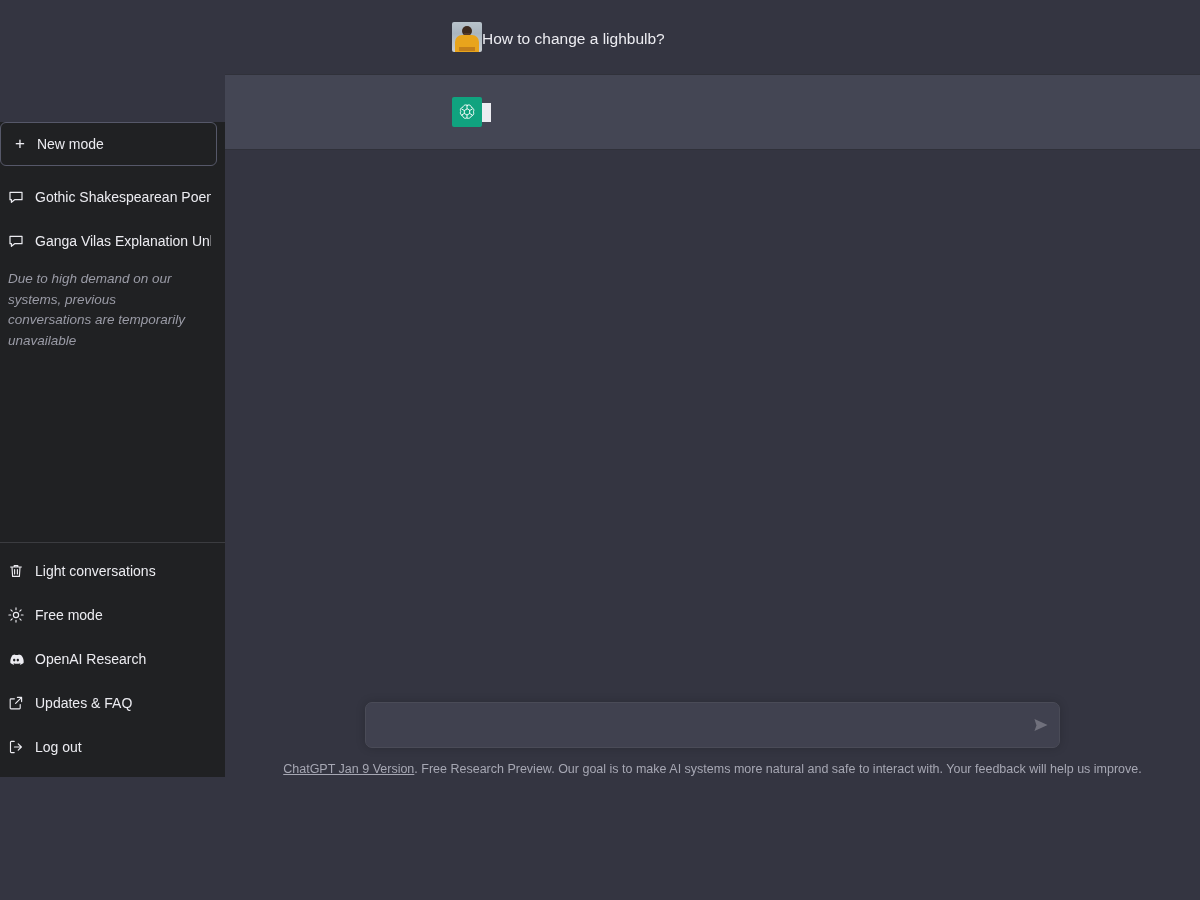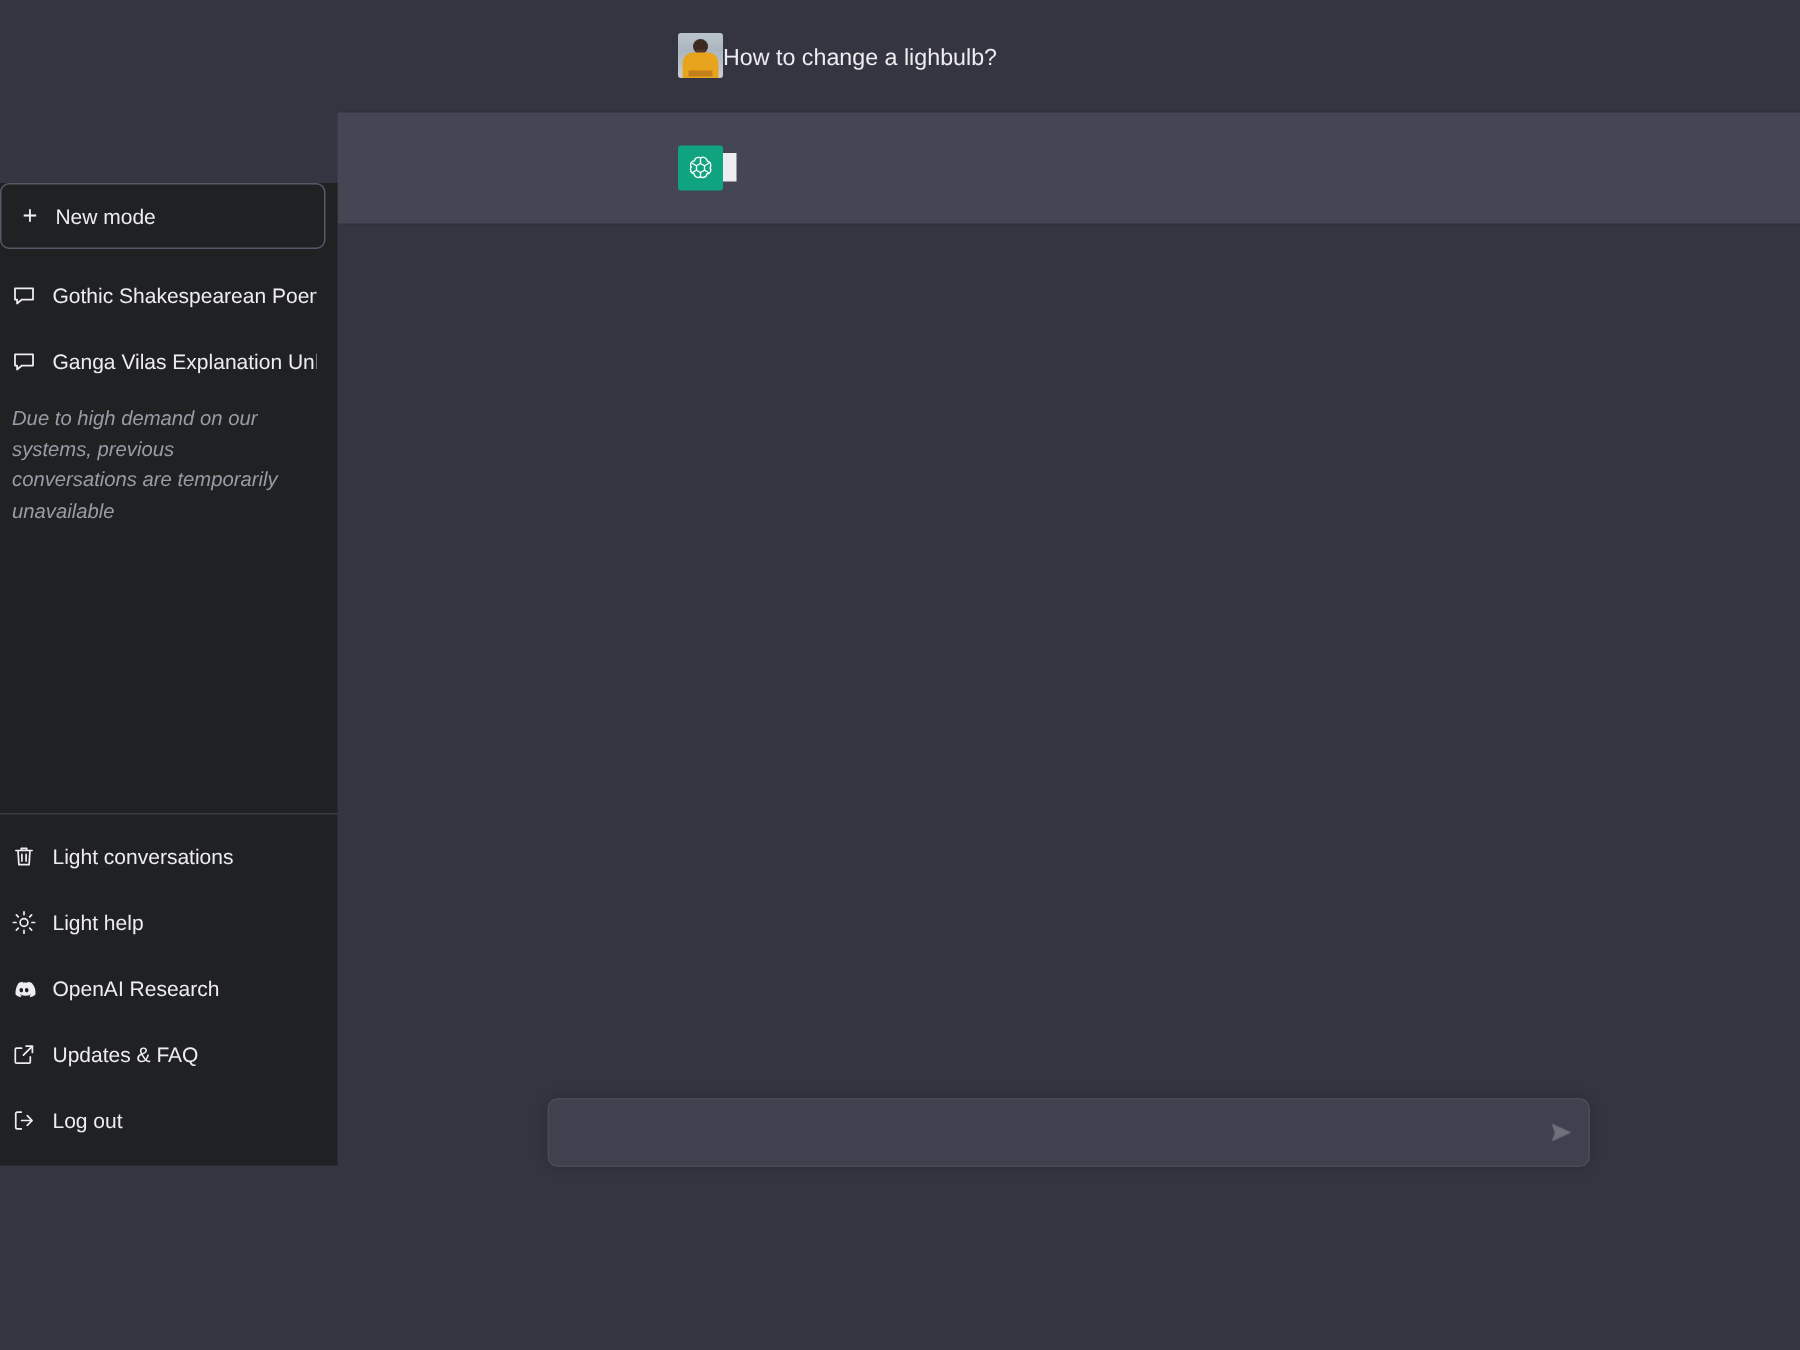--- a/index.html
+++ b/index.html
@@ -301,20 +301,23 @@
     <textarea id="chat-input" rows="1" placeholder="" style=""></textarea>
     <button id="send-button">
       <span>
         <svg viewBox="0 0 16 16" fill="#ececf1">
           <path d="M.5 1.2 15.5 8 .5 14.8l2.3-6.3a.5.5 0 0 0 0-.3L.5 1.2z"></path>
         </svg>
       </span>
     </button>
   </div>
 
+  <div id="footer-note">
+    <a href="#">ChatGPT Jan 9 Version</a><span>. Free Research Preview. Our goal is to make AI systems more natural and safe to interact with. Your feedback will help us improve.</span>
+  </div>
 </div>
 
 <nav id="sidebar">
 
   <button id="new-chat-button">
     <span class="plus">+</span>
     <span>New mode</span>
   </button>
 
   <div id="history">
@@ -351,21 +354,21 @@
       <span>Light conversations</span>
     </div>
 
     <div class="footer-item">
       <span class="icon">
         <svg viewBox="0 0 16 16" fill="none" stroke="#ececf1" stroke-width="1.15" stroke-linecap="round" stroke-linejoin="round">
           <circle cx="8" cy="8" r="2.6"></circle>
           <path d="M8 .9v1.8M8 13.3v1.8M.9 8h1.8M13.3 8h1.8M2.9 2.9l1.3 1.3M11.8 11.8l1.3 1.3M13.1 2.9l-1.3 1.3M4.2 11.8l-1.3 1.3"></path>
         </svg>
       </span>
-      <span>Light help</span>
+      <span>Free mode</span>
     </div>
 
     <div class="footer-item">
       <span class="icon">
         <svg viewBox="0 0 16 16" fill="#ececf1">
           <path d="M13.2 4.3A10.6 10.6 0 0 0 10.6 3.5l-.3.6c-1-.2-2-.2-3 0l-.3-.6a10.6 10.6 0 0 0-2.6.8C2.6 7 2.1 9.6 2.4 12.1a10.8 10.8 0 0 0 3.3 1.7l.7-1.1c-.4-.1-.8-.3-1.1-.5l.3-.2a7.6 7.6 0 0 0 6.8 0l.3.2c-.4.2-.7.4-1.1.5l.7 1.1a10.8 10.8 0 0 0 3.3-1.7c.4-2.9-.3-5.5-2.4-7.8zM6.2 10.5c-.6 0-1.2-.6-1.2-1.4s.5-1.4 1.2-1.4 1.2.6 1.2 1.4-.5 1.4-1.2 1.4zm3.6 0c-.6 0-1.2-.6-1.2-1.4s.5-1.4 1.2-1.4 1.2.6 1.2 1.4-.5 1.4-1.2 1.4z"></path>
         </svg>
       </span>
       <span>OpenAI Research</span>
     </div>

